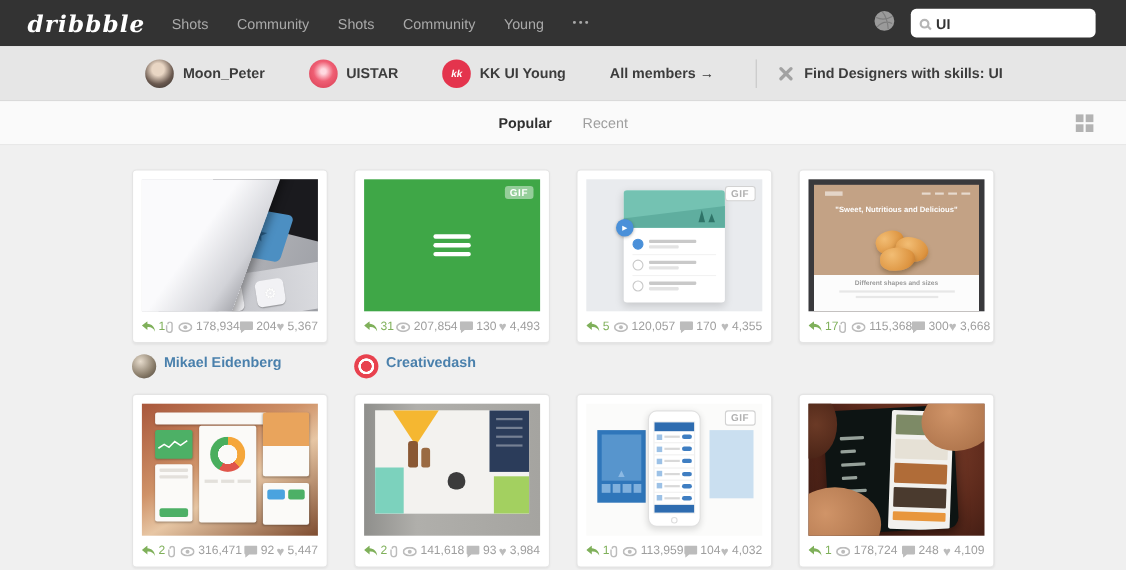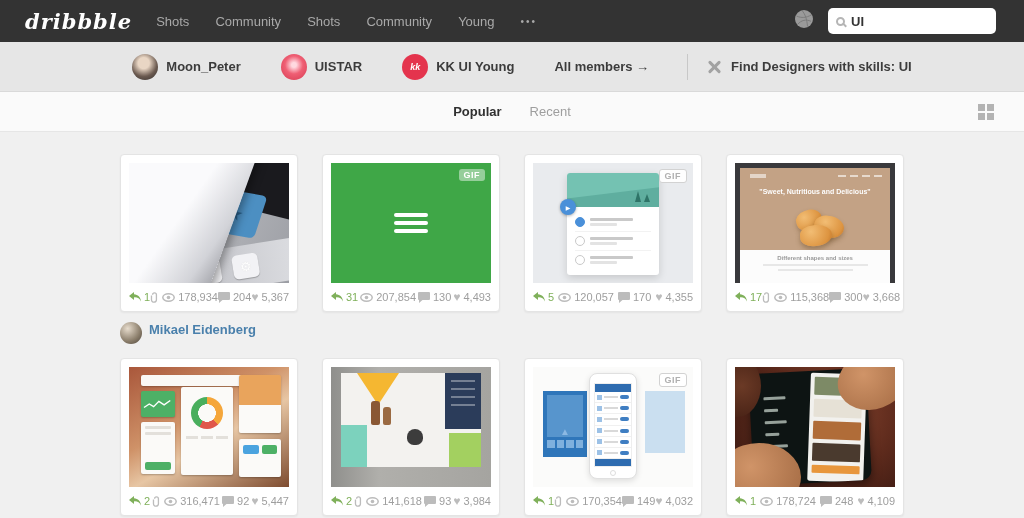--- a/index.html
+++ b/index.html
@@ -303,20 +303,24 @@
               <path fill="#bcbcbc" d="M0 2a2 2 0 012-2h20a2 2 0 012 2v12a2 2 0 01-2 2H9l-7 6v-6H2a2 2 0 01-2-2V2z"></path>
             </svg>
             <span>130</span>
           </span>
           <span class="stat">
             <span class="ic-heart">♥</span>
             <span>4,493</span>
           </span>
         </div>
       </div>
+      <div class="author">
+        <span class="av av-creativedash"></span>
+        <span class="author-name">Creativedash</span>
+      </div>
     </div>
     <div class="shot-cell">
       <div class="shot-card">
         <div class="thumb art-material-card" aria-label="Material design list card with landscape header GIF">
           <div class="mc-card">
             <div class="mc-head">
               <i class="mc-tree" style="right:18px"></i>
               <i class="mc-tree" style="right:9px;border-bottom-width:8px"></i>
             </div>
             <div class="mc-fab">▶</div>
@@ -591,27 +595,27 @@
             <span>1</span>
           </span>
           <span class="stat">
             <svg class="ic" width="9" height="11" viewBox="0 0 16 20">
               <path fill="none" stroke="#bcbcbc" stroke-width="2.4" d="M4.5 5a3.5 3.5 0 017 0v9a4.5 4.5 0 01-9 0V6.5"></path>
             </svg>
             <svg class="ic" width="13" height="9" viewBox="0 0 26 18">
               <ellipse cx="13" cy="9" rx="11.4" ry="7.4" fill="none" stroke="#bcbcbc" stroke-width="3"></ellipse>
               <circle cx="13" cy="9" r="3.6" fill="#bcbcbc"></circle>
             </svg>
-            <span>170,354</span>
-          </span>
-          <span class="stat">
-            <svg class="ic" width="12" height="11" viewBox="0 0 24 22">
-              <path fill="#bcbcbc" d="M0 2a2 2 0 012-2h20a2 2 0 012 2v12a2 2 0 01-2 2H9l-7 6v-6H2a2 2 0 01-2-2V2z"></path>
-            </svg>
-            <span>149</span>
+            <span>113,959</span>
+          </span>
+          <span class="stat">
+            <svg class="ic" width="12" height="11" viewBox="0 0 24 22">
+              <path fill="#bcbcbc" d="M0 2a2 2 0 012-2h20a2 2 0 012 2v12a2 2 0 01-2 2H9l-7 6v-6H2a2 2 0 01-2-2V2z"></path>
+            </svg>
+            <span>104</span>
           </span>
           <span class="stat">
             <span class="ic-heart">♥</span>
             <span>4,032</span>
           </span>
         </div>
       </div>
     </div>
     <div class="shot-cell">
       <div class="shot-card">

